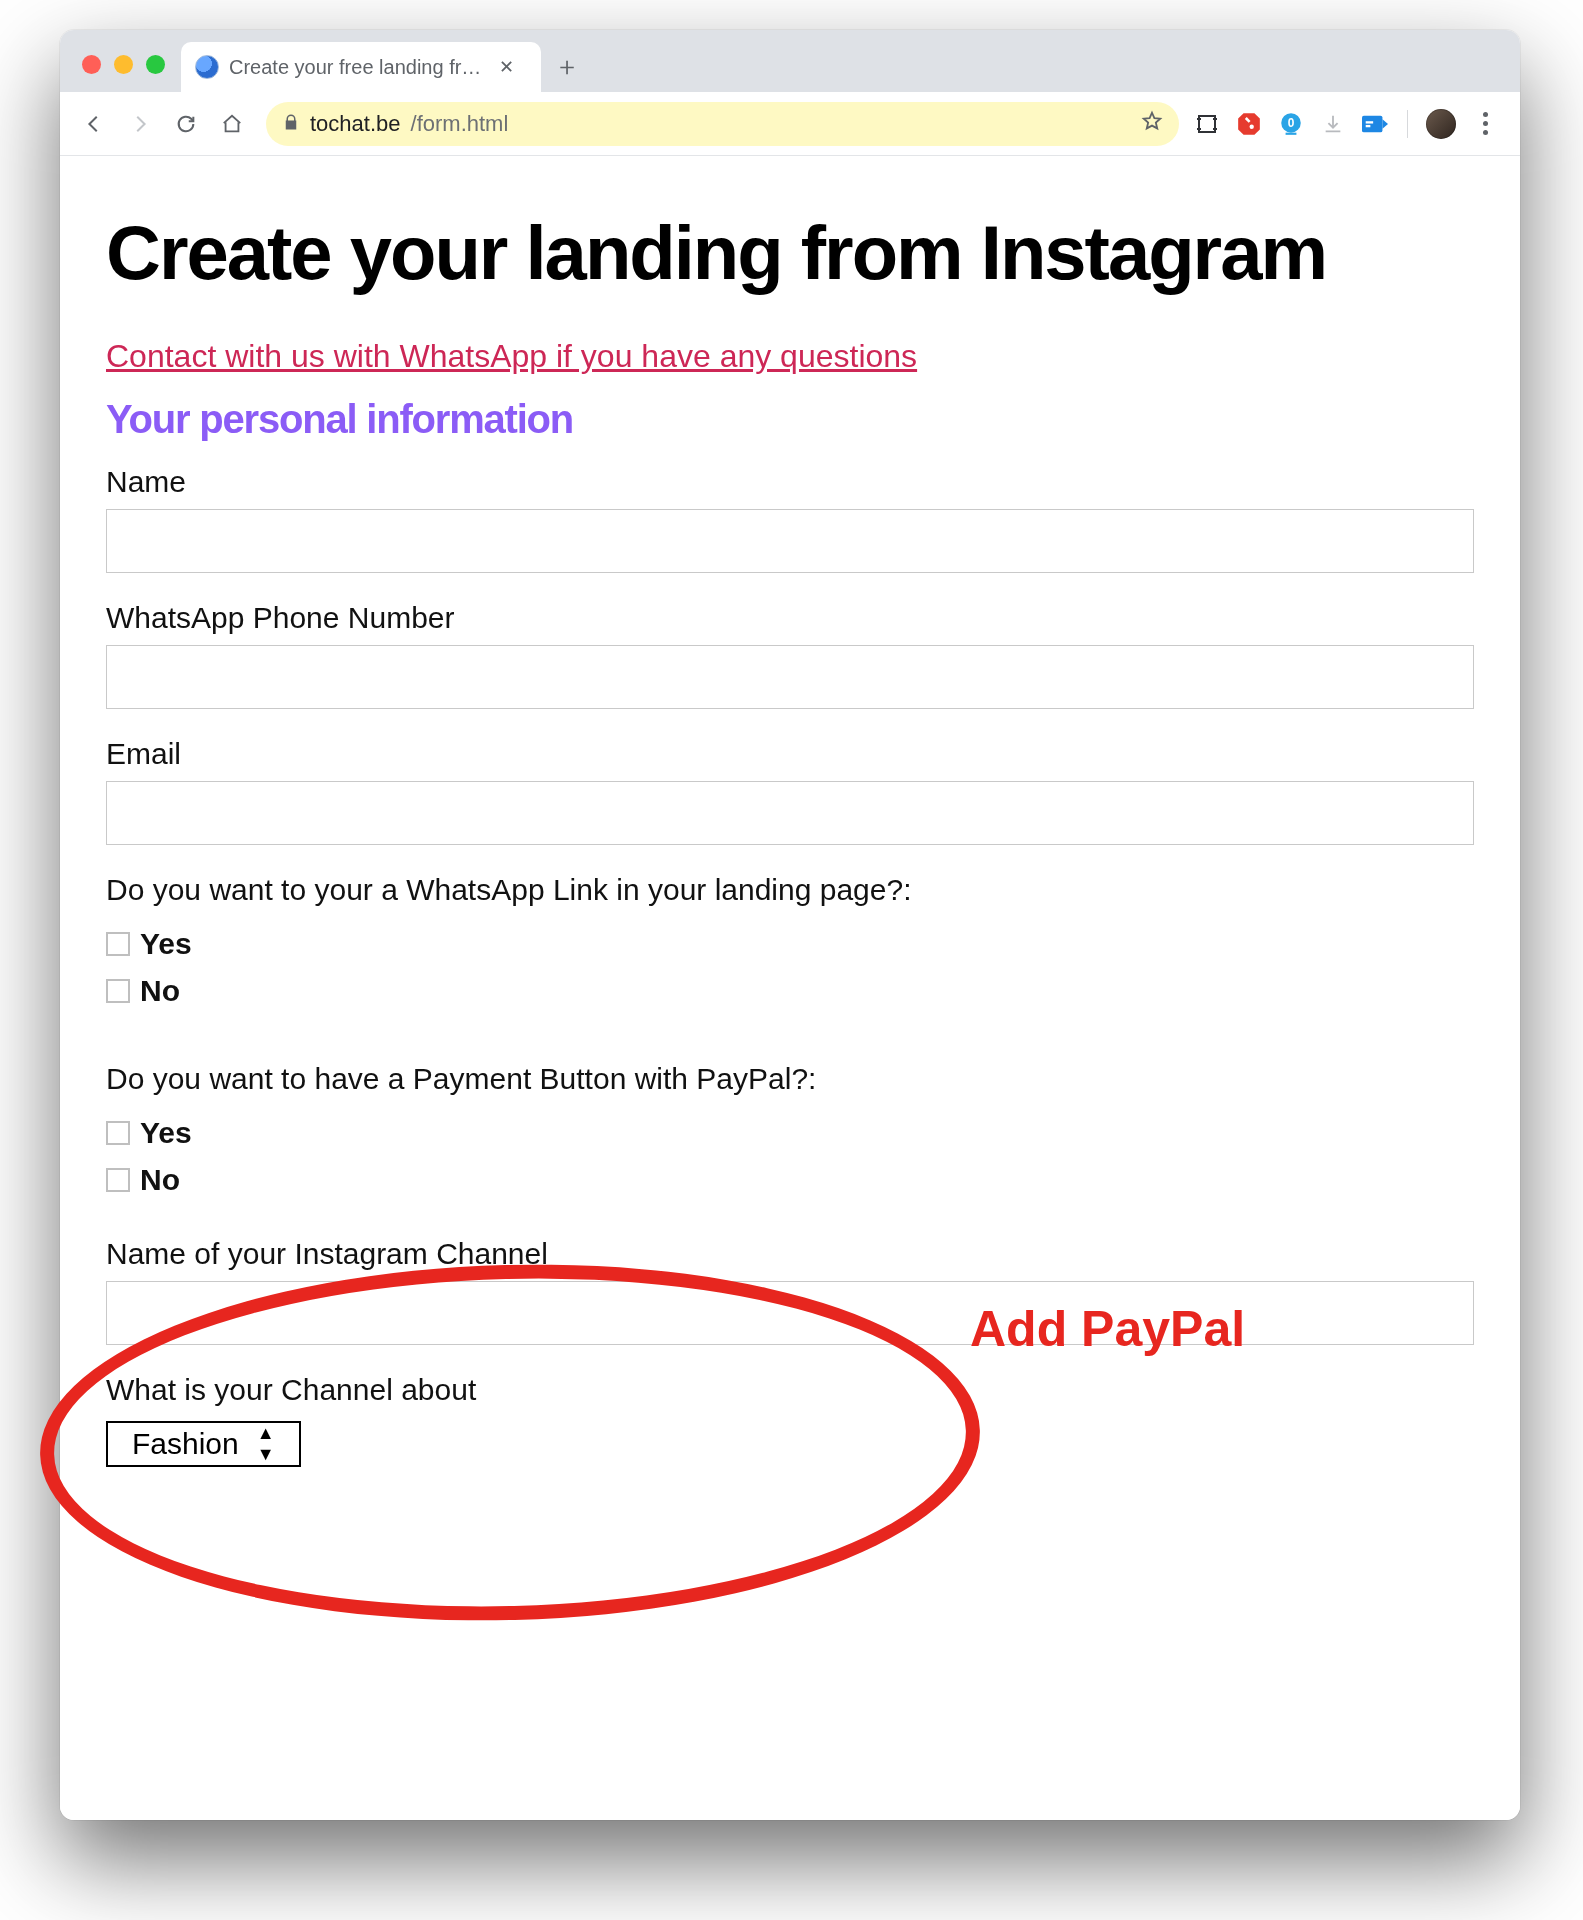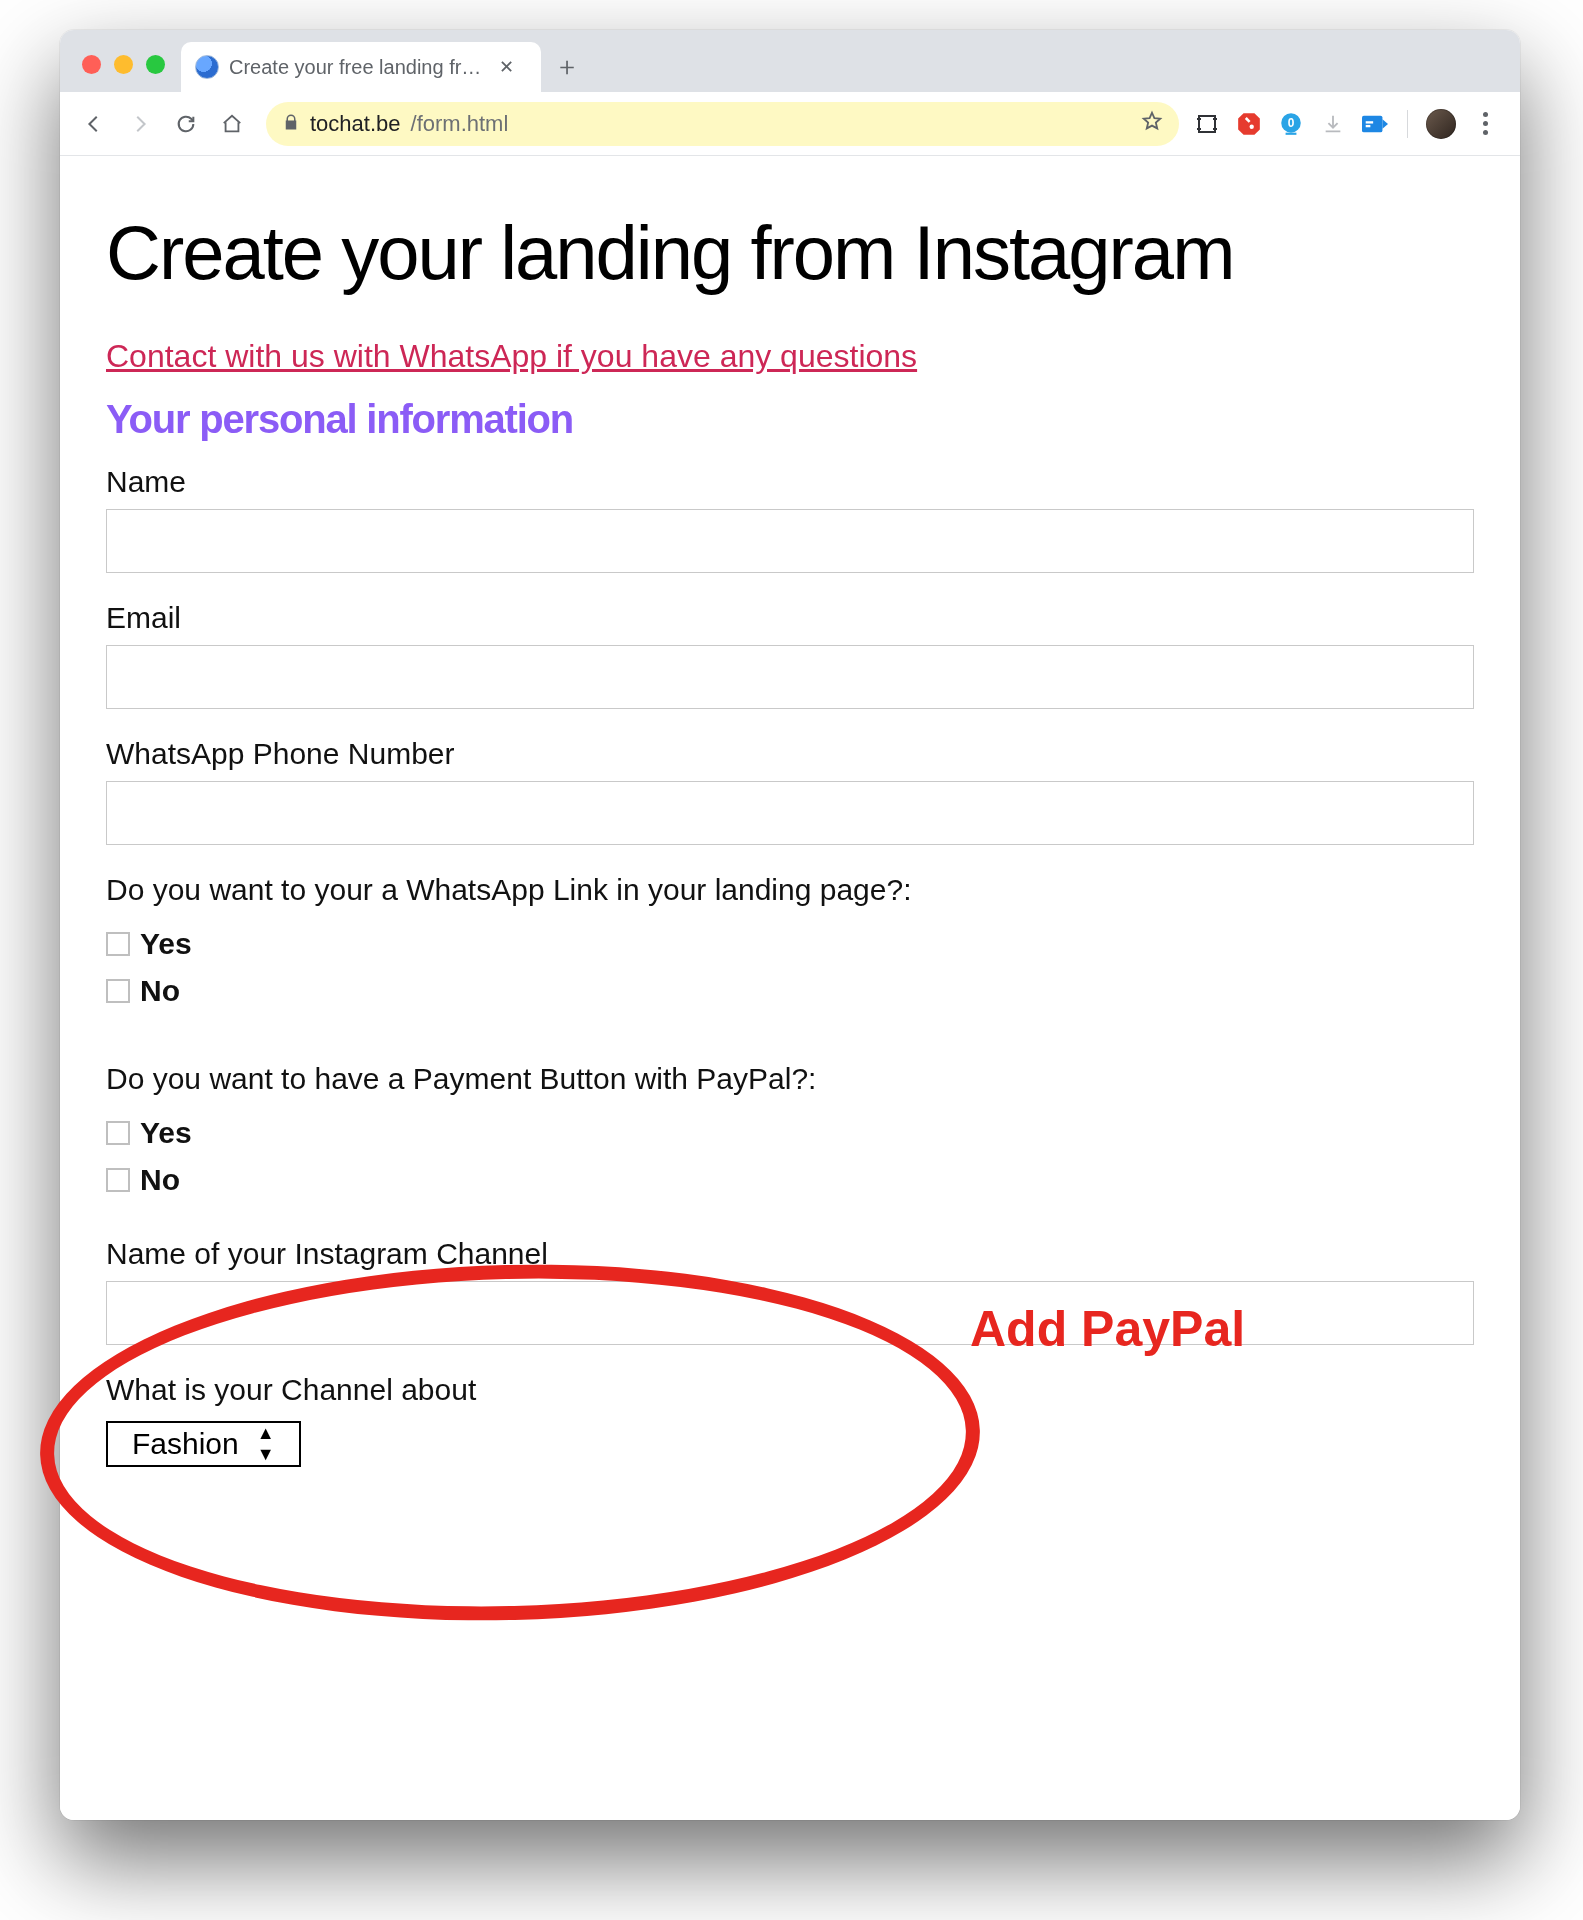--- a/index.html
+++ b/index.html
@@ -115,21 +115,21 @@
   
   .content {
     flex:1;
     overflow:hidden;
     padding: 56px 46px 0 46px;
     background:#fff;
     position:relative;
   }
   h1.page-title {
     font-size: 76px;
-    font-weight: 400;
+    font-weight: 700;
     letter-spacing:-2px;
     line-height:1.08;
     color:#000;
     margin-bottom:44px;
   }
   a.contact-link {
     color:#cd2756;
     font-size:32px;
     text-decoration: underline;
     display:inline-block;
@@ -313,26 +313,26 @@
       <a href="#" class="contact-link">Contact with us with WhatsApp if you have any questions</a>
 
       <h2 class="section-title">Your personal information</h2>
 
       <div class="field">
         <label class="lbl">Name</label>
         <input class="text" type="text" style="">
       </div>
 
       <div class="field">
+        <label class="lbl">WhatsApp Phone Number</label>
+        <input class="text" type="text" style="">
+      </div>
+
+      <div class="field">
         <label class="lbl">Email</label>
-        <input class="text" type="text" style="">
-      </div>
-
-      <div class="field">
-        <label class="lbl">WhatsApp Phone Number</label>
         <input class="text" type="text" style="">
       </div>
 
       <div class="question">Do you want to your a WhatsApp Link in your landing page?:</div>
       <div class="choice">
         <span class="box"></span>
         <span>Yes</span>
       </div>
       <div class="choice">
         <span class="box"></span>

